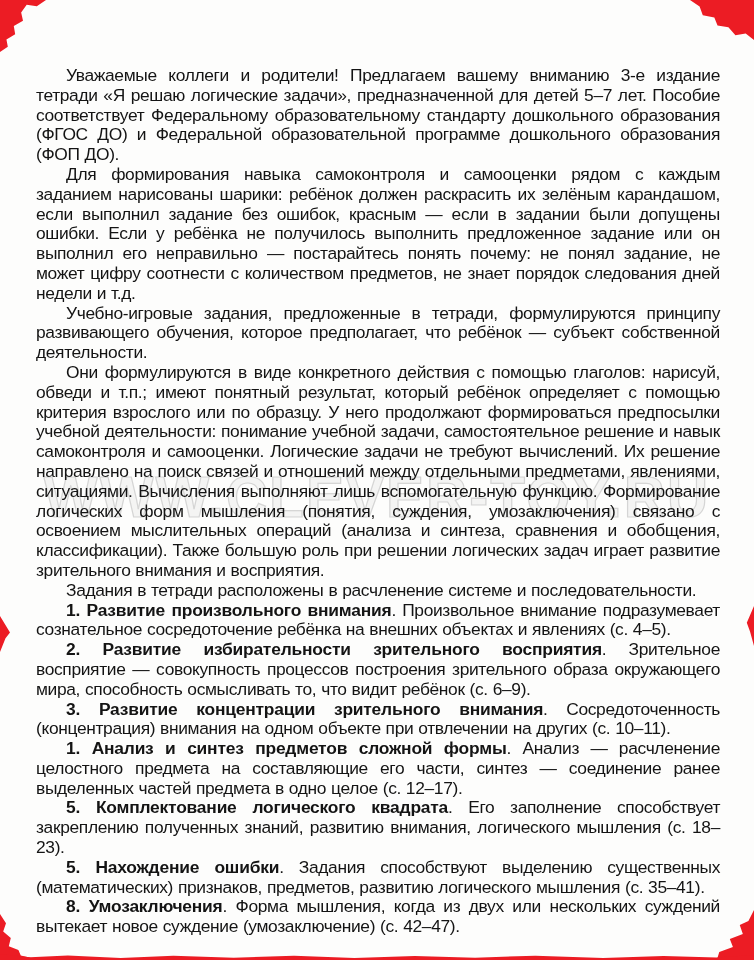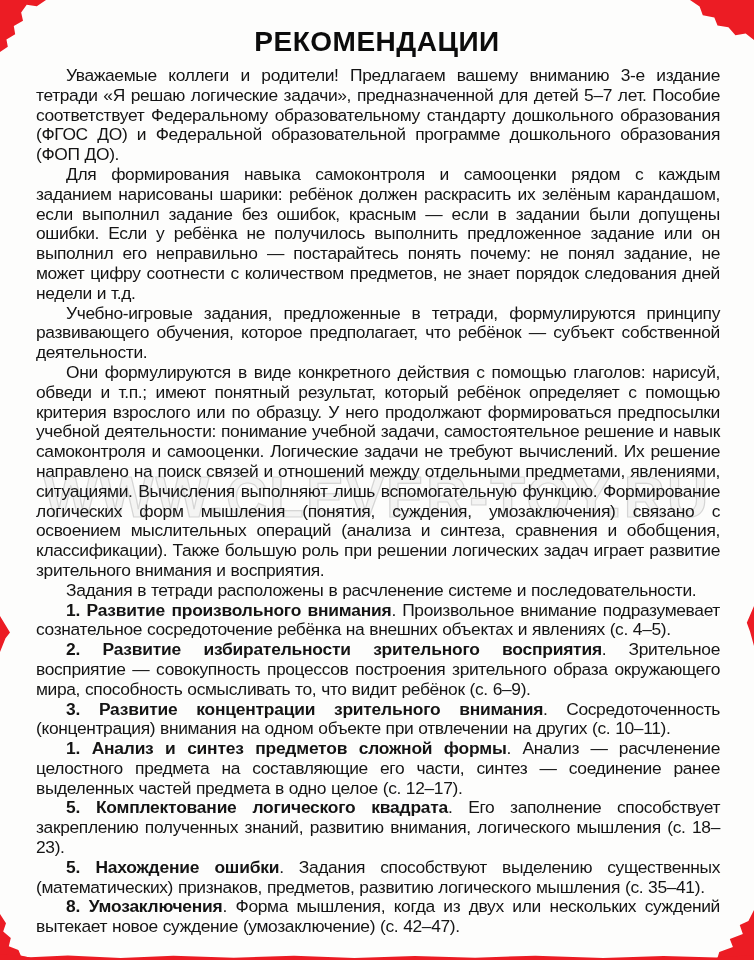--- a/index.html
+++ b/index.html
@@ -49,21 +49,20 @@
 <div class="page">
 
   <div class="decor corner-tl"></div>
   <div class="decor corner-tr"></div>
   <div class="decor notch-left"></div>
   <div class="decor notch-right"></div>
   <div class="decor corner-bl"></div>
   <div class="decor corner-br"></div>
   <div class="decor bottom-strip"></div>
 
-  <h1 class="title">РЕКОМЕНДАЦИИ</h1>
 
   <div class="watermark">WWW.CLEVER-TOY.RU</div>
 
   <div class="content">
     <p>Уважаемые коллеги и родители! Предлагаем вашему вниманию 3-е издание тетради «Я решаю логические задачи», предназначенной для детей 5–7 лет. Пособие соответствует Федеральному образовательному стандарту дошкольного образования (ФГОС ДО) и Федеральной образовательной программе дошкольного образования (ФОП ДО).</p>
     <p>Для формирования навыка самоконтроля и самооценки рядом с каждым заданием нарисованы шарики: ребёнок должен раскрасить их зелёным карандашом, если выполнил задание без ошибок, красным — если в задании были допущены ошибки. Если у ребёнка не получилось выполнить предложенное задание или он выполнил его неправильно — постарайтесь понять почему: не понял задание, не может цифру соотнести с количеством предметов, не знает порядок следования дней недели и т.д.</p>
     <p>Учебно-игровые задания, предложенные в тетради, формулируются принципу развивающего обучения, которое предполагает, что ребёнок — субъект собственной деятельности.</p>
     <p>Они формулируются в виде конкретного действия с помощью глаголов: нарисуй, обведи и т.п.; имеют понятный результат, который ребёнок определяет с помощью критерия взрослого или по образцу. У него продолжают формироваться предпосылки учебной деятельности: понимание учебной задачи, самостоятельное решение и навык самоконтроля и самооценки. Логические задачи не требуют вычислений. Их решение направлено на поиск связей и отношений между отдельными предметами, явлениями, ситуациями. Вычисления выполняют лишь вспомогательную функцию. Формирование логических форм мышления (понятия, суждения, умозаключения) связано с освоением мыслительных операций (анализа и синтеза, сравнения и обобщения, классификации). Также большую роль при решении логических задач играет развитие зрительного внимания и восприятия.</p>
     <p>Задания в тетради расположены в расчленение системе и последовательности.</p>
 

